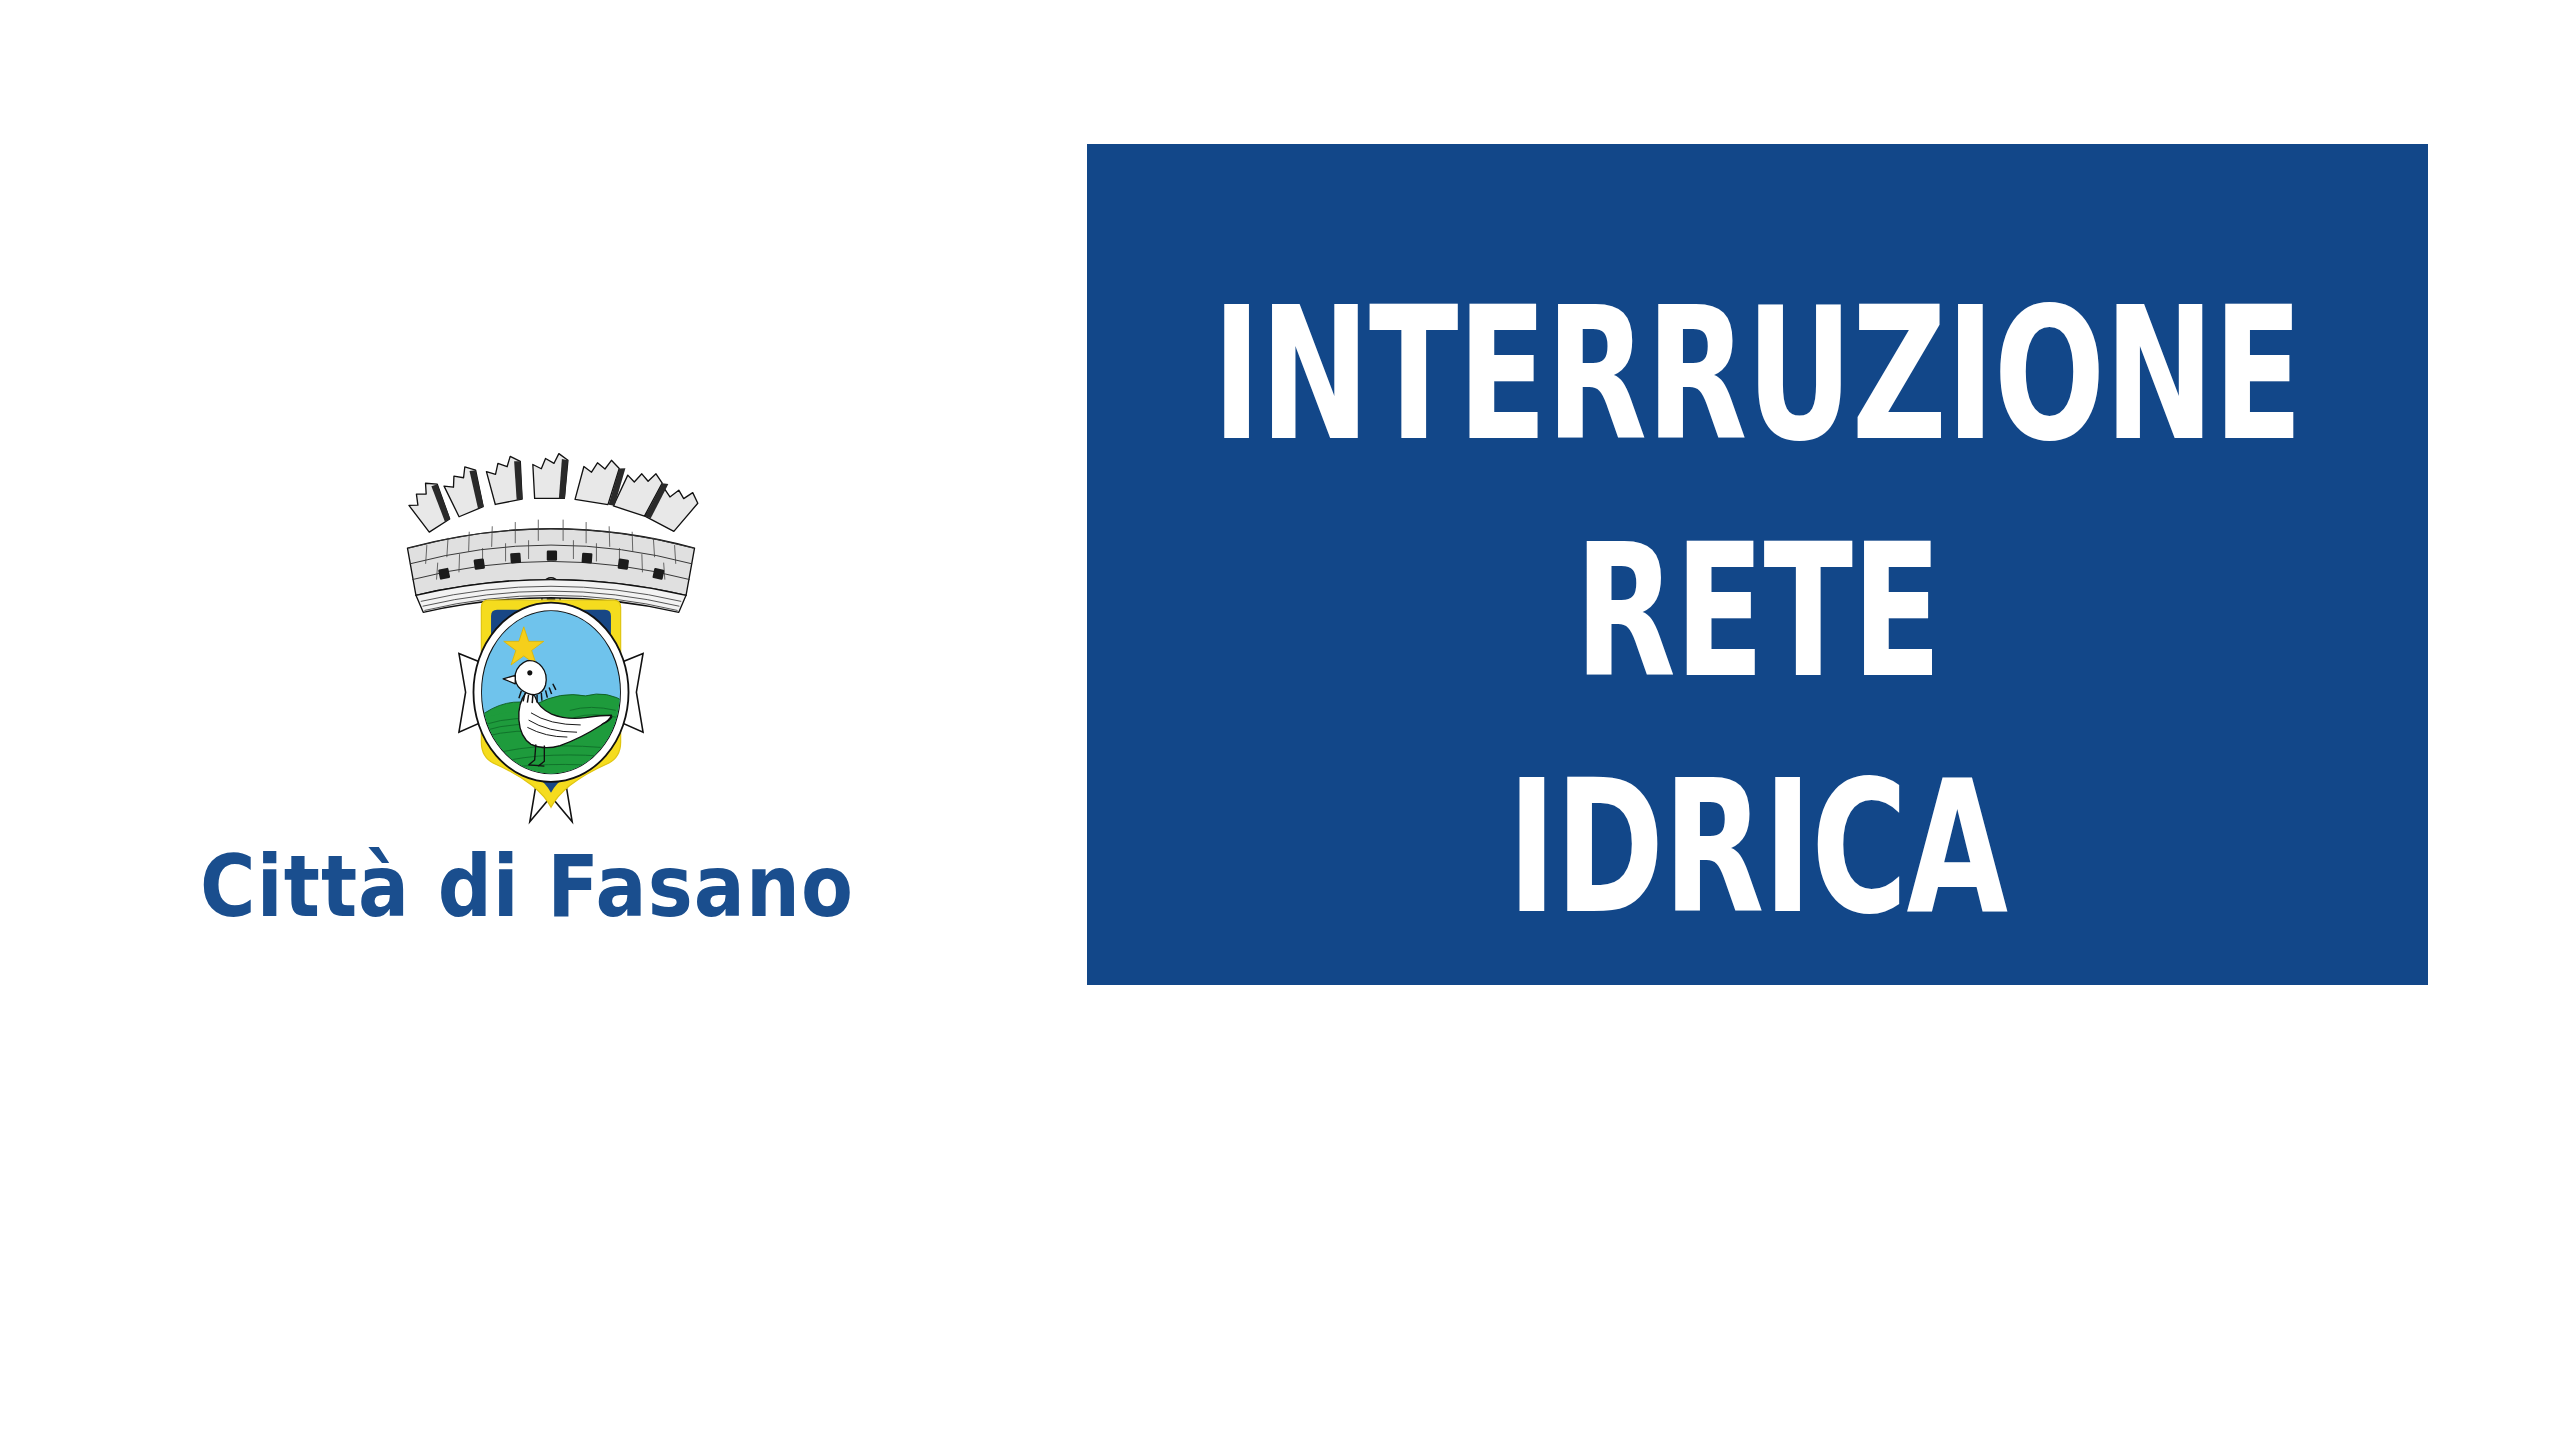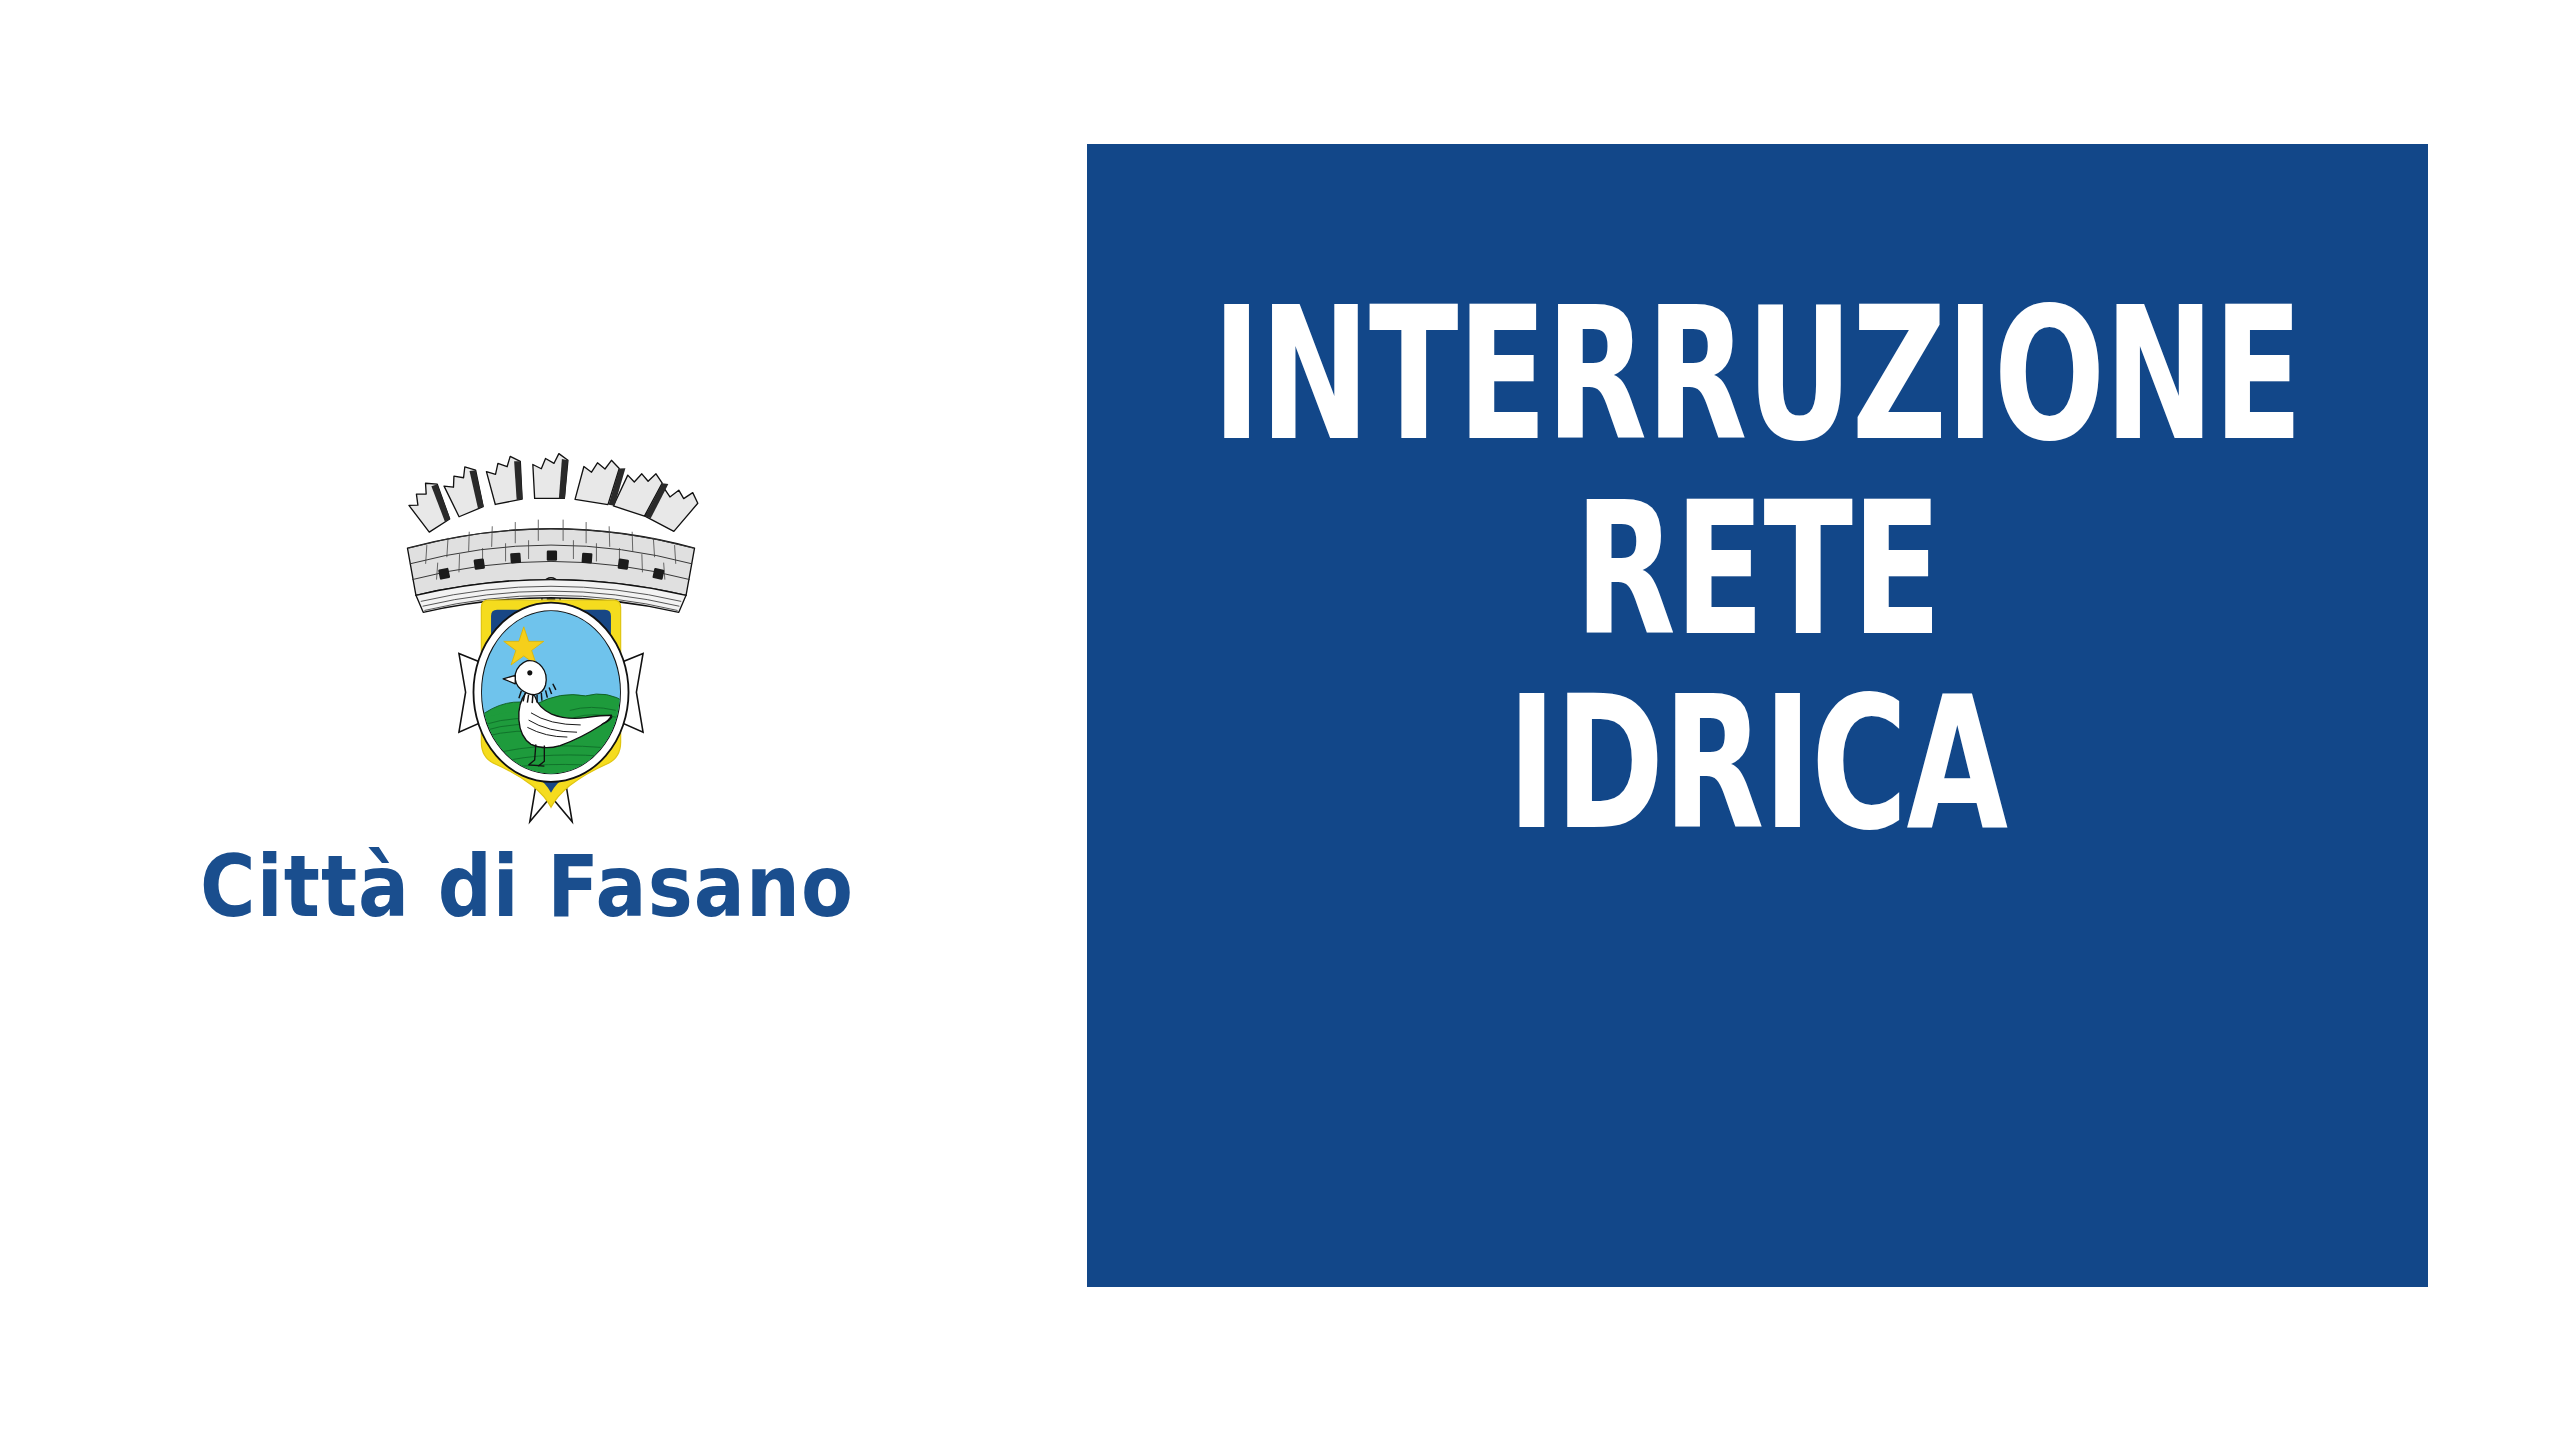--- a/index.html
+++ b/index.html
@@ -50,28 +50,29 @@
     transform: scaleX(0.88);
     transform-origin: center center;
   }
 
   
   #notice-panel {
     position: absolute;
     left: 1087px;
     top: 144px;
     width: 1341px;
-    height: 1143px;
+    height: 841px;
     background: #124789;
     display: flex;
     flex-direction: column;
     align-items: center;
     justify-content: flex-start;
     padding-top: 151px;
     box-sizing: border-box;
+    gap: 42px;
   }
 
   .notice-line {
     color: #ffffff;
     font-family: "DejaVu Sans", "Liberation Sans", sans-serif;
     font-weight: 700;
     text-align: center;
     white-space: nowrap;
     line-height: 0.98;
     letter-spacing: -1.2px;

